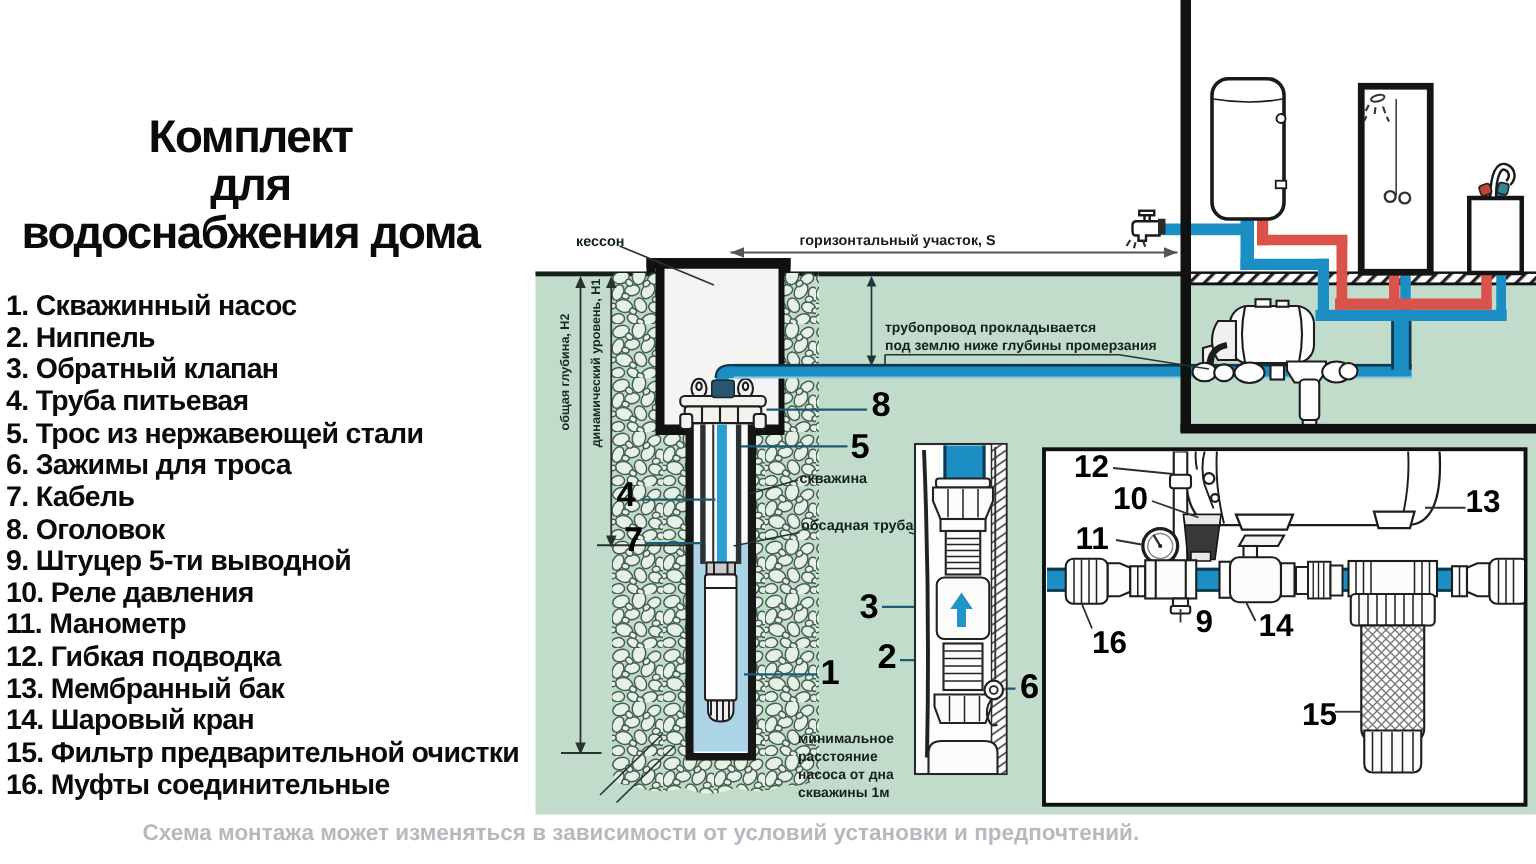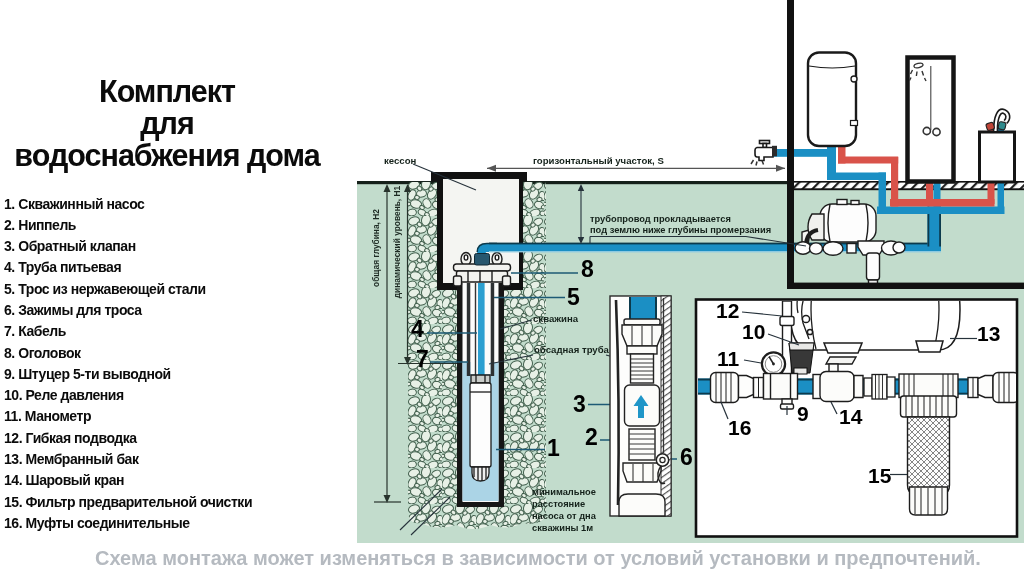--- a/index.html
+++ b/index.html
@@ -1,20 +1,20 @@
 <!DOCTYPE html>
 <html><head>
 <meta charset="utf-8">
 <style>
 html,body{margin:0;padding:0}
 body{width:1024px;height:576px;position:relative;font-family:"Liberation Sans",sans-serif;background:#fff;overflow:hidden}
 .abs{position:absolute}
 #title{left:-5px;top:75px;width:344px;text-align:center;font-size:30.5px;font-weight:bold;line-height:32px;color:#0b0b0b;letter-spacing:-1px}
-#list{left:4px;top:193.5px;font-size:14px;font-weight:bold;line-height:21.3px;color:#0b0b0b;white-space:nowrap;letter-spacing:-0.45px}
-#cap{left:95px;top:547px;font-size:20px;font-weight:bold;color:#b5bac0;white-space:nowrap}
+#list{left:4px;top:193.5px;font-size:19px;font-weight:bold;line-height:21.3px;color:#0b0b0b;white-space:nowrap;letter-spacing:-0.45px}
+#cap{left:95px;top:547px;font-size:15px;font-weight:bold;color:#b5bac0;white-space:nowrap}
 </style>
 </head>
 <body>
 <svg id="dia" class="abs" style="left:0;top:0" width="1024" height="576" viewBox="0 0 1024 576">
 <defs>
 <pattern id="st" width="34" height="36" patternUnits="userSpaceOnUse">
 <g fill="#e7f0e6" stroke="#43604e" stroke-width="1">
 <ellipse cx="6" cy="5" rx="5.6" ry="4" transform="rotate(-18 6 5)"></ellipse>
 <ellipse cx="18" cy="4" rx="4.4" ry="5.8" transform="rotate(12 18 4)"></ellipse>
 <ellipse cx="28" cy="6" rx="4.8" ry="3.4" transform="rotate(-30 28 6)"></ellipse>

